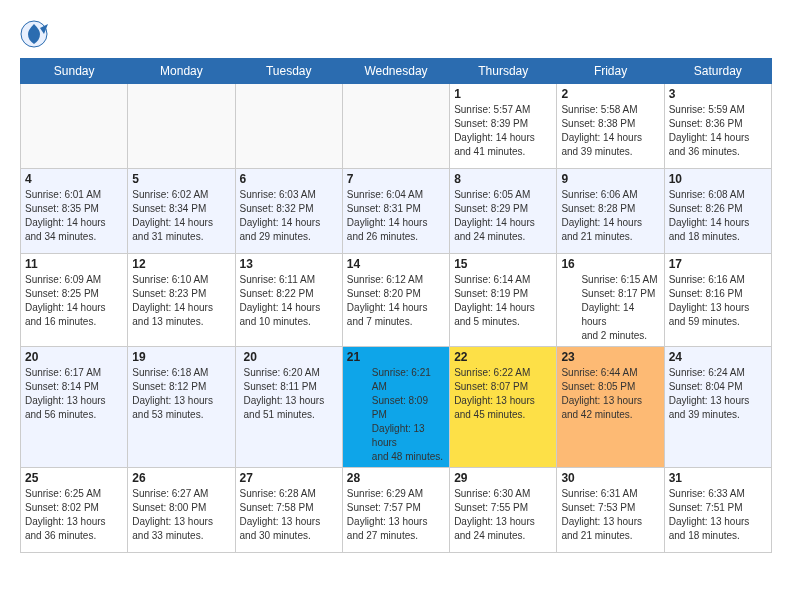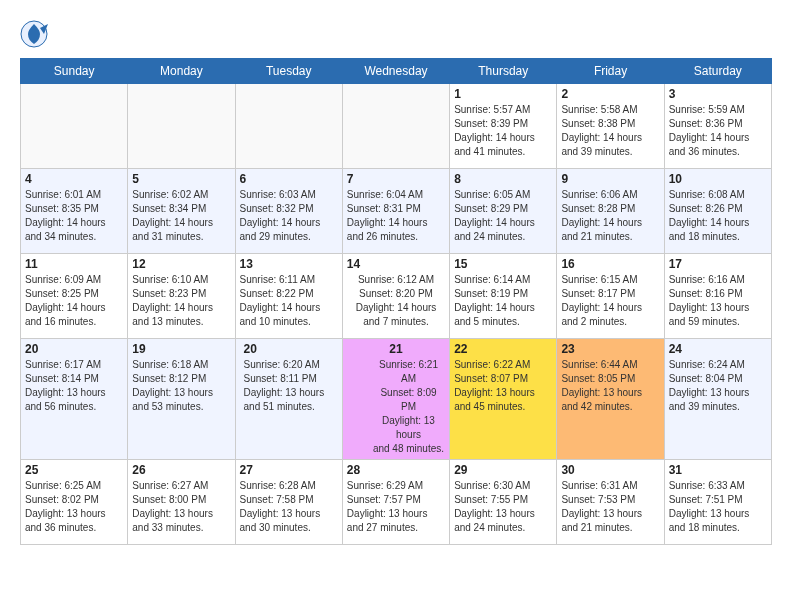--- a/index.html
+++ b/index.html
@@ -223,35 +223,35 @@
           </td>
           <td>
             <div class="day-number">13</div>
             <div class="day-info" style="white-space: pre-line;">Sunrise: 6:11 AM
 Sunset: 8:22 PM
 Daylight: 14 hours
 and 10 minutes.</div>
           </td>
           <td>
             <div class="day-number">14</div>
-            <div class="day-info" style="white-space: pre-line; text-align: center;">Sunrise: 6:12 AM
+            <div class="day-info" style="white-space: pre-line;">Sunrise: 6:12 AM
 Sunset: 8:20 PM
 Daylight: 14 hours
 and 7 minutes.</div>
           </td>
           <td>
             <div class="day-number">15</div>
             <div class="day-info" style="white-space: pre-line;">Sunrise: 6:14 AM
 Sunset: 8:19 PM
 Daylight: 14 hours
 and 5 minutes.</div>
           </td>
           <td>
             <div class="day-number">16</div>
-            <div class="day-info" style="white-space: pre-line;">Sunrise: 6:15 AM
+            <div class="day-info" style="white-space: pre-line; margin-left: 20px;">Sunrise: 6:15 AM
 Sunset: 8:17 PM
 Daylight: 14 hours
 and 2 minutes.</div>
           </td>
           <td>
             <div class="day-number">17</div>
             <div class="day-info" style="white-space: pre-line;">Sunrise: 6:16 AM
 Sunset: 8:16 PM
 Daylight: 13 hours
 and 59 minutes.</div>
@@ -272,21 +272,21 @@
 Daylight: 13 hours
 and 53 minutes.</div>
           </td>
           <td style="background: rgb(240, 244, 255); padding-left: 8px;">
             <div class="day-number">20</div>
             <div class="day-info" style="white-space: pre-line;">Sunrise: 6:20 AM
 Sunset: 8:11 PM
 Daylight: 13 hours
 and 51 minutes.</div>
           </td>
-          <td style="background: #f0abfc; text-align: center;">
+          <td style="background: #0ea5e9;">
             <div class="day-number">21</div>
             <div class="day-info" style="white-space: pre-line; margin-left: 25px;">Sunrise: 6:21 AM
 Sunset: 8:09 PM
 Daylight: 13 hours
 and 48 minutes.</div>
           </td>
           <td style="background: #fde047;">
             <div class="day-number">22</div>
             <div class="day-info" style="white-space: pre-line;">Sunrise: 6:22 AM
 Sunset: 8:07 PM

